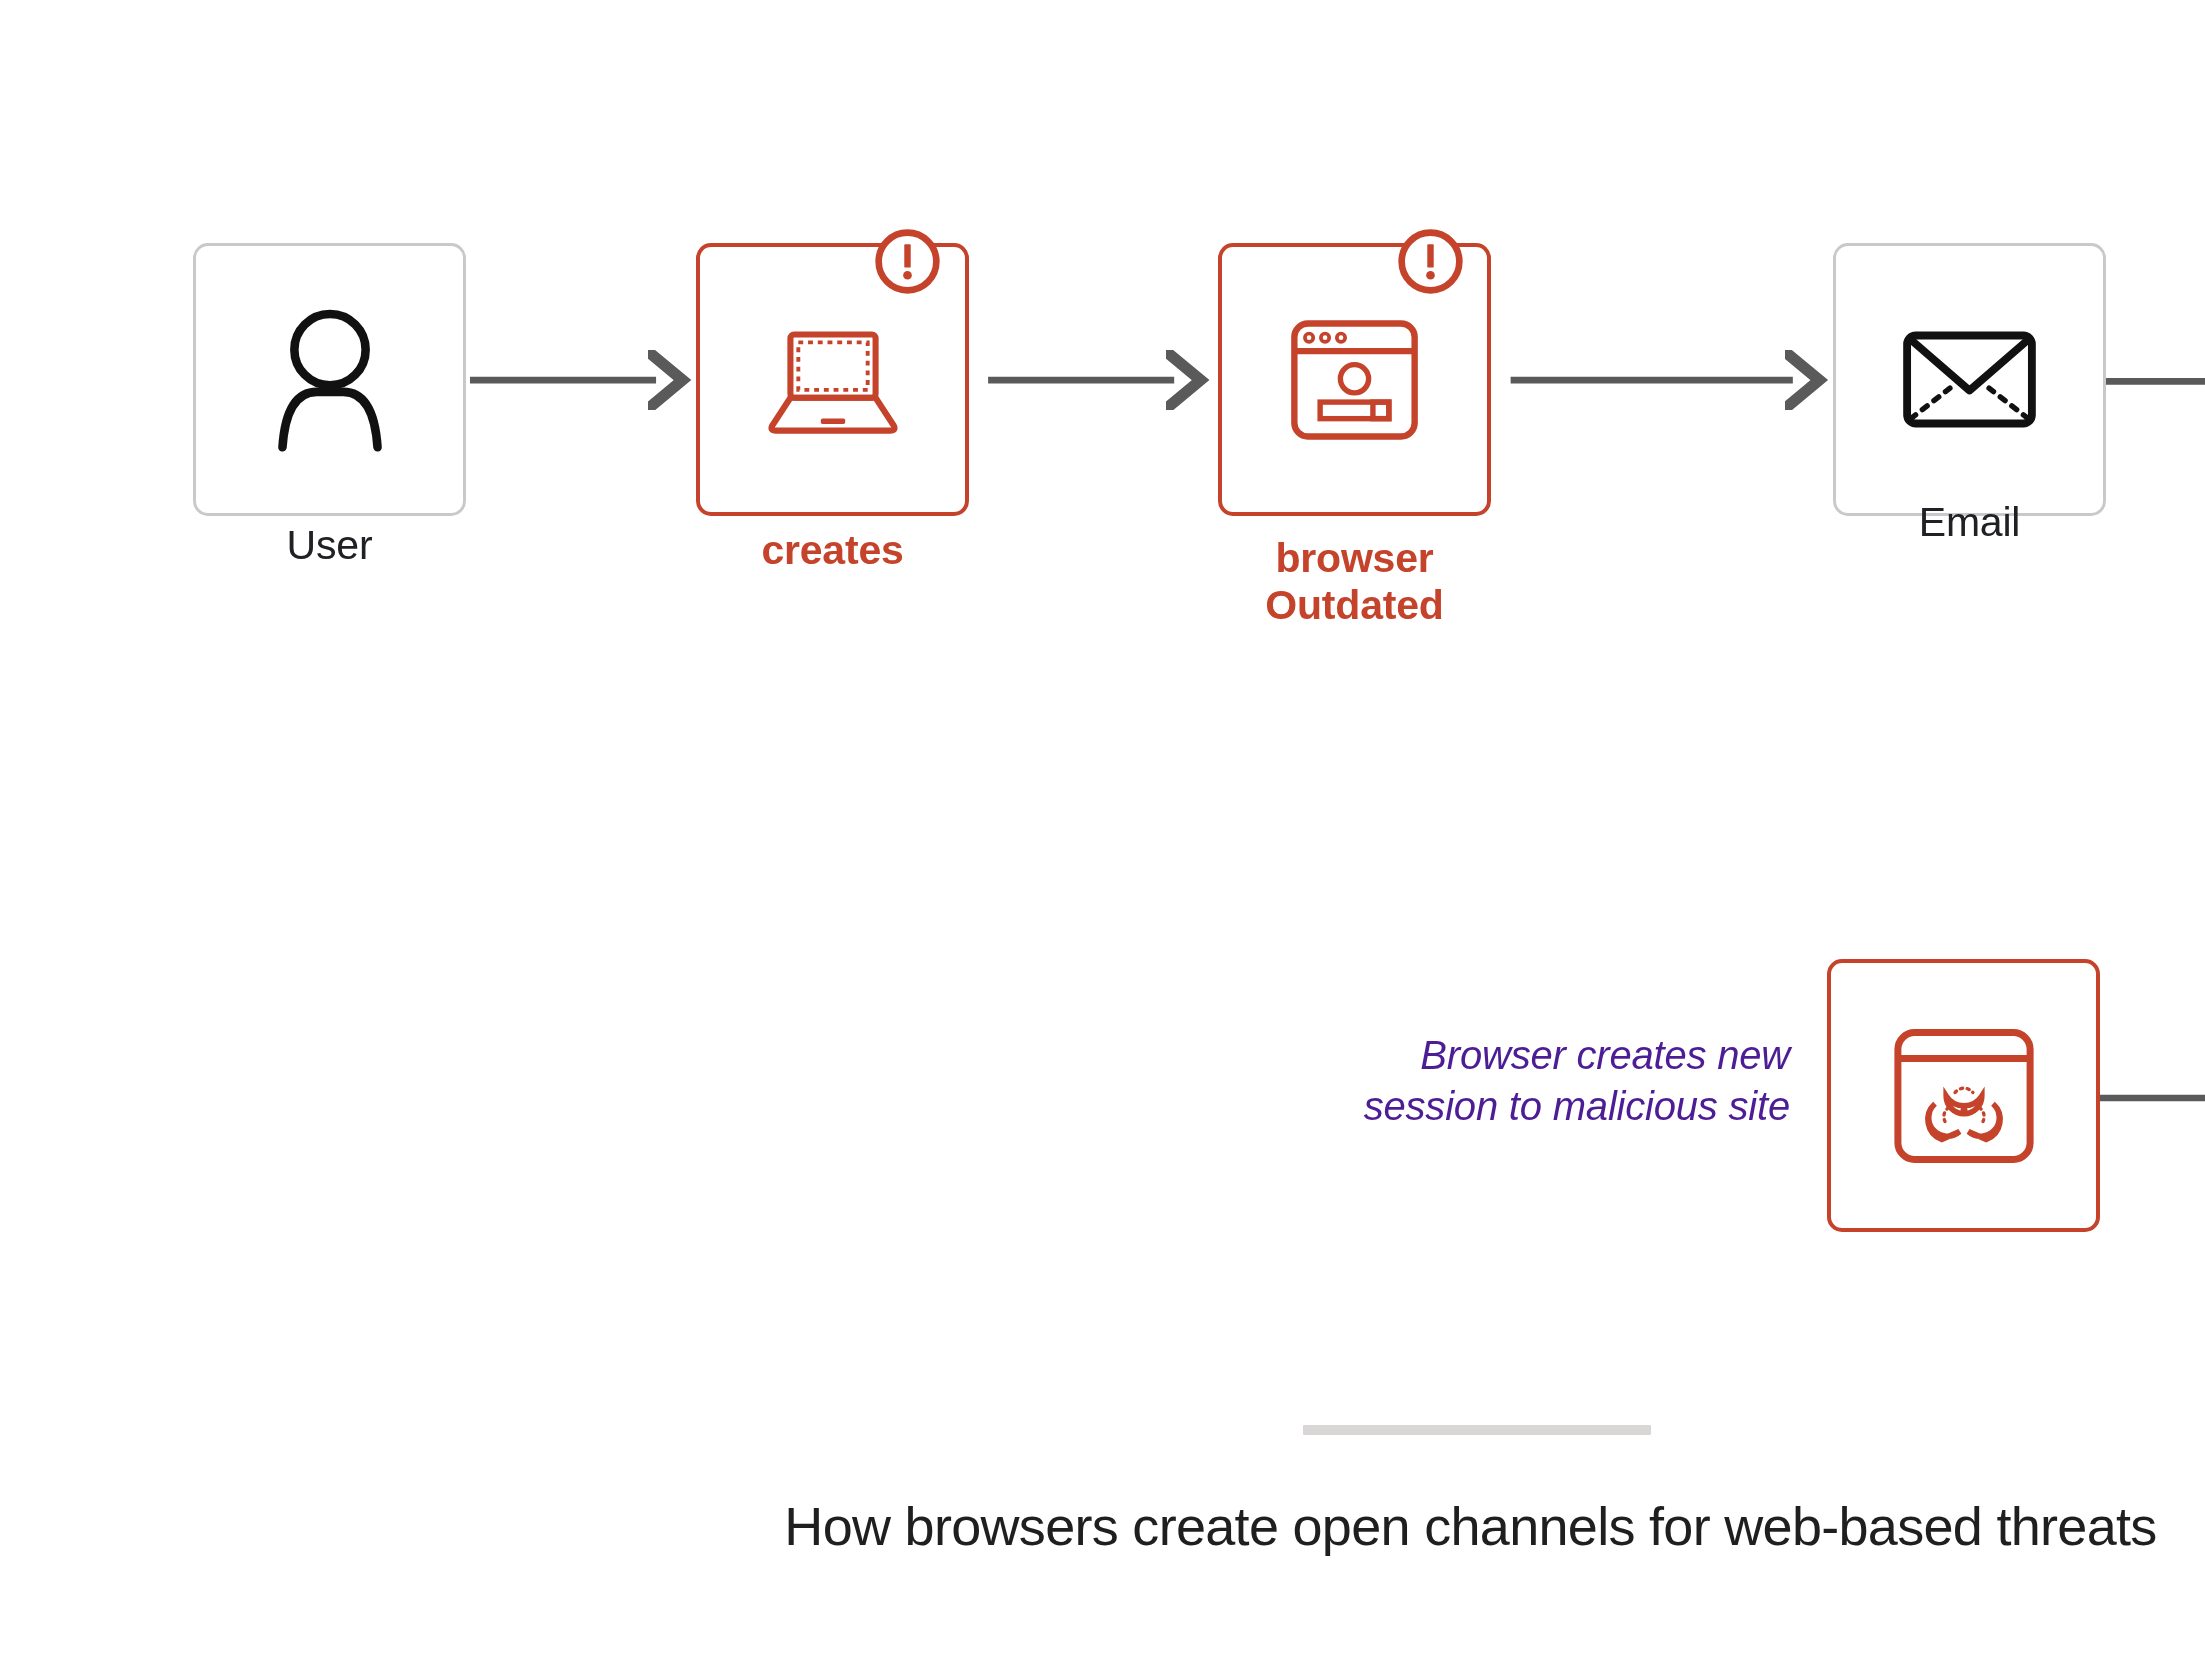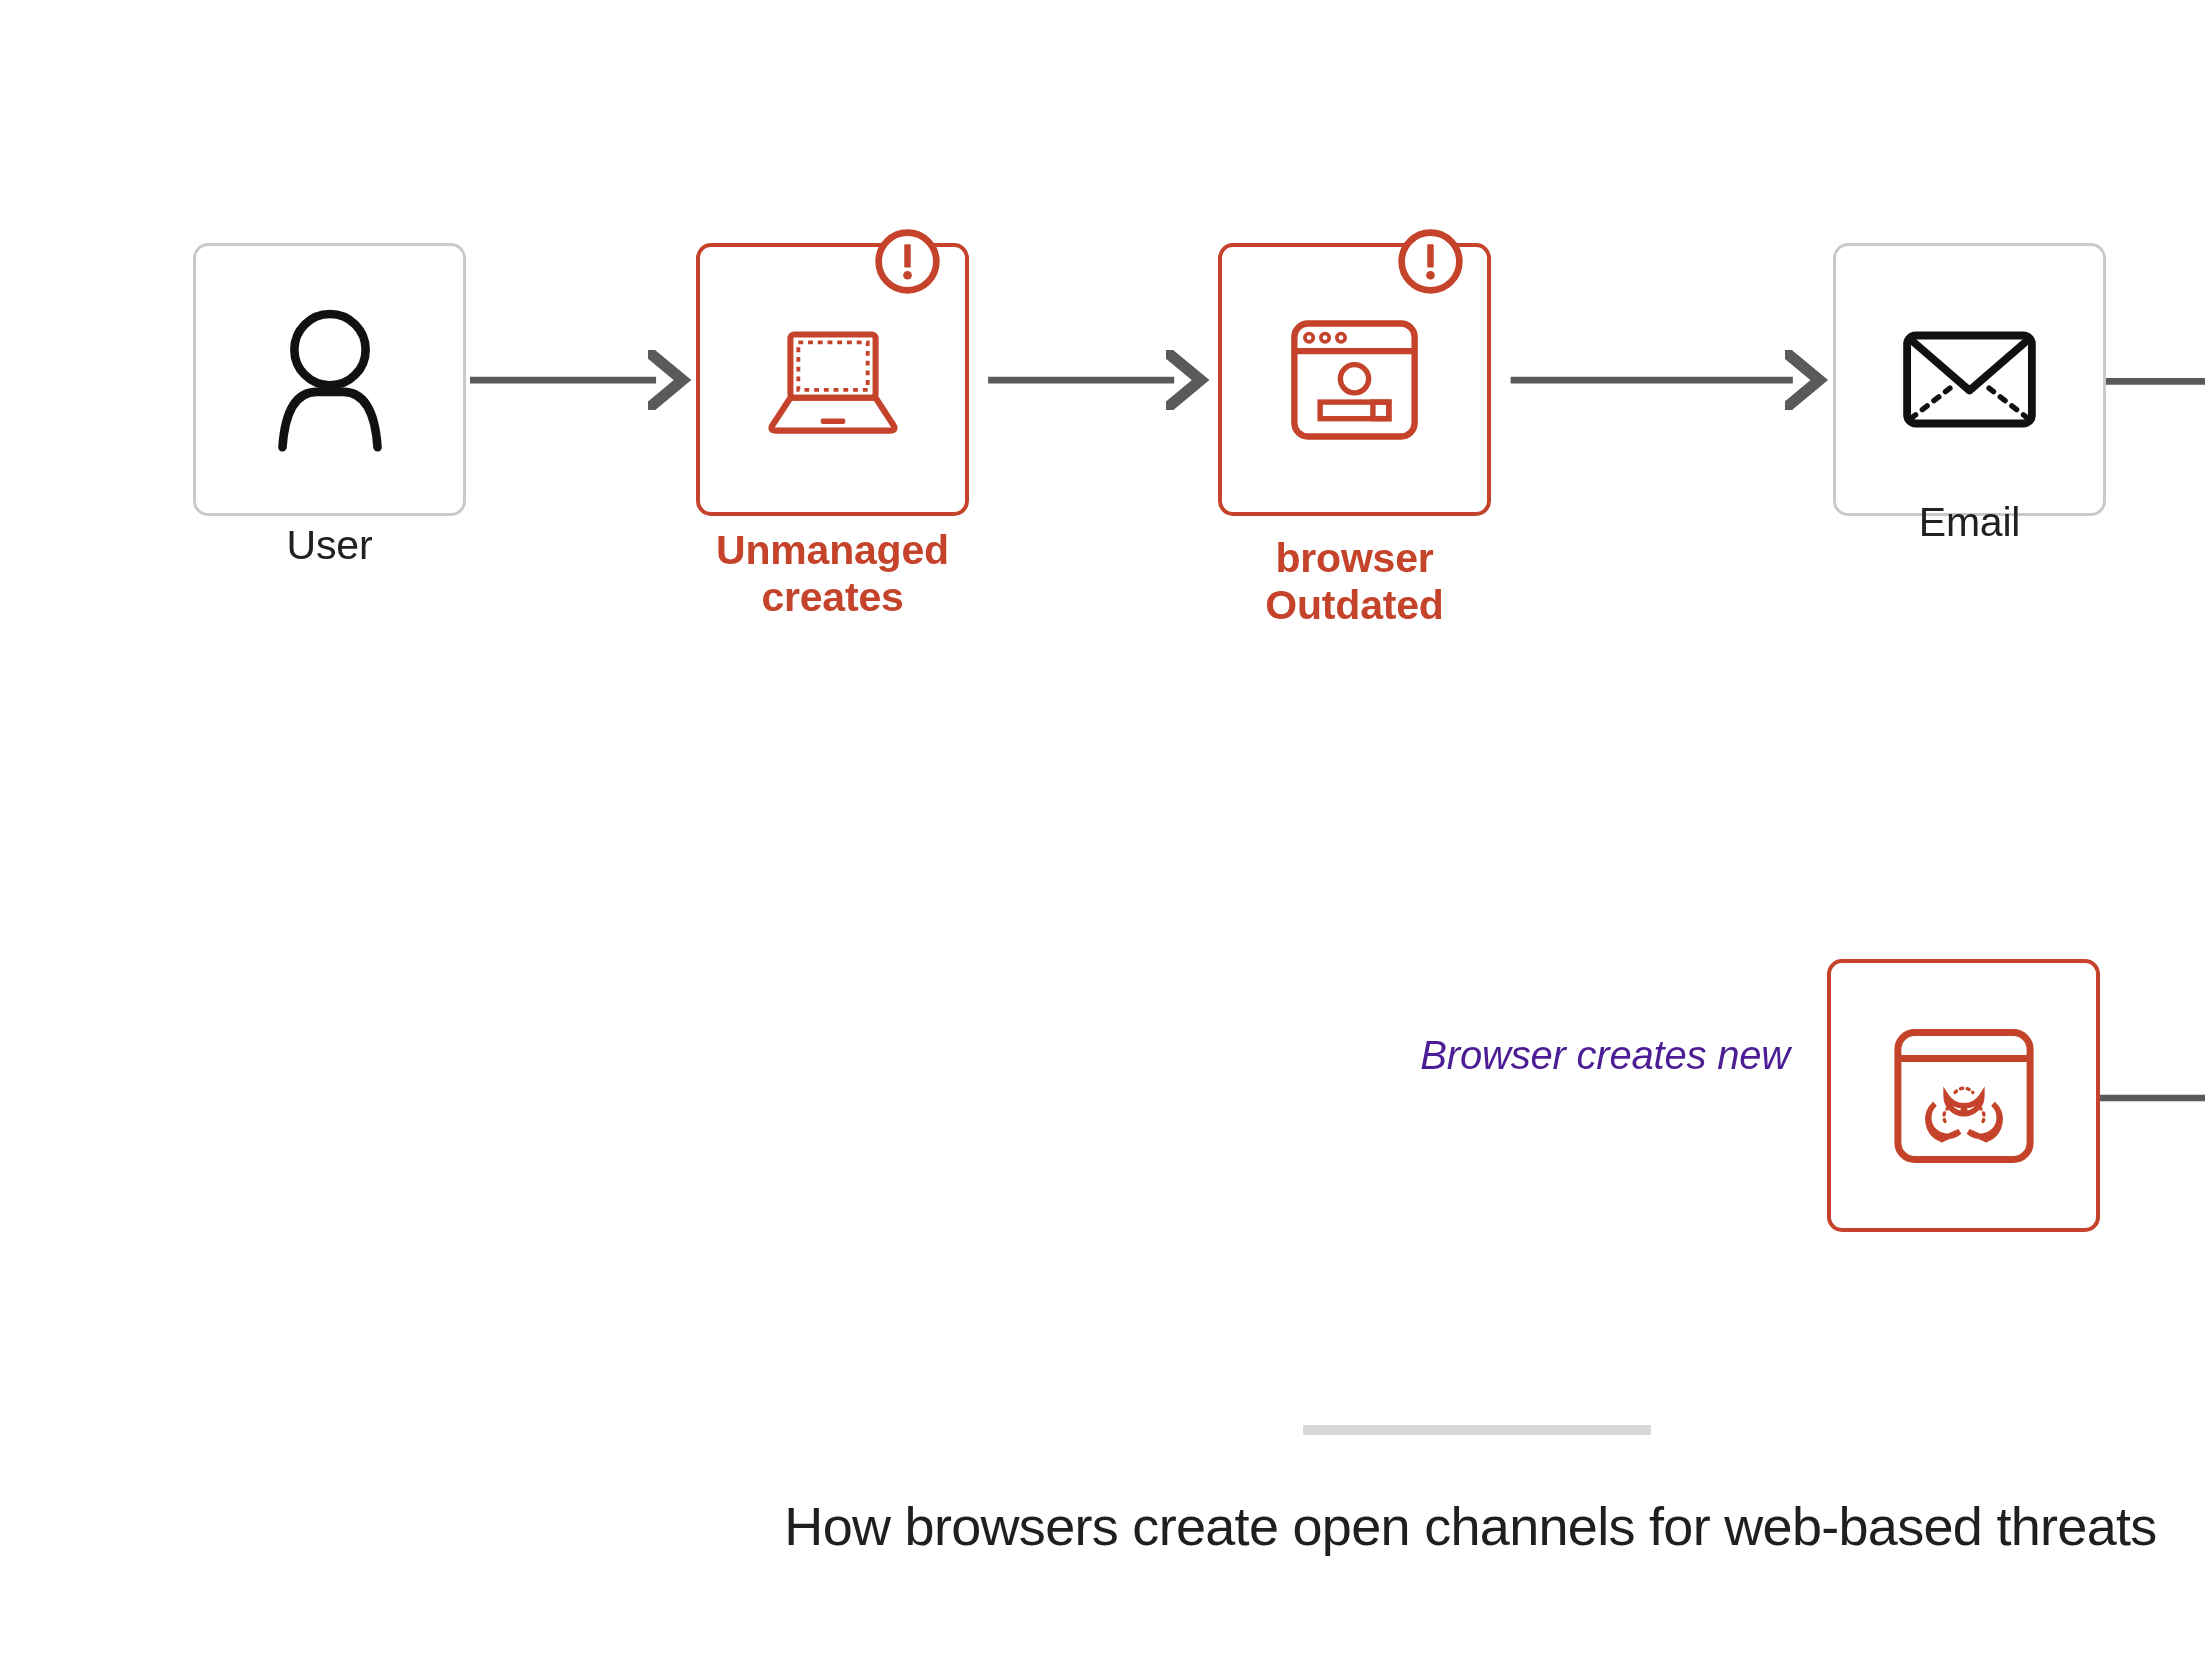--- a/index.html
+++ b/index.html
@@ -132,21 +132,20 @@
     </svg>
   </div>
   <div class="alert-badge" style="left:872px; top:226px;">
     <svg width="71" height="71" viewBox="0 0 64 64">
       <circle cx="32" cy="32" r="26" fill="#ffffff" stroke="#C4432A" stroke-width="6"></circle>
       <rect x="29.1" y="16.5" width="5.8" height="21" rx="0.8" fill="#C4432A"></rect>
       <circle cx="32" cy="44.4" r="3.9" fill="#C4432A"></circle>
     </svg>
   </div>
   <div class="node-label danger" style="left:665px; top:527px; width:335px;">
-    <div>Unmanaged</div>
     <div>creates</div>
   </div>
 
   <div class="card danger" style="left:1218px; top:243px; width:273px; height:273px;">
     <svg class="card-icon" width="135" height="128" viewBox="0 0 110 104">
       <rect x="6" y="6" width="98" height="92" rx="11" fill="none" stroke="#C4432A" stroke-width="5.2"></rect>
       <line x1="6" y1="28.5" x2="104" y2="28.5" stroke="#C4432A" stroke-width="5.2"></line>
       <circle cx="18" cy="17.5" r="3.4" fill="none" stroke="#C4432A" stroke-width="3"></circle>
       <circle cx="31" cy="17.5" r="3.4" fill="none" stroke="#C4432A" stroke-width="3"></circle>
       <circle cx="44" cy="17.5" r="3.4" fill="none" stroke="#C4432A" stroke-width="3"></circle>
@@ -189,20 +188,21 @@
         <path d="M20 25 A19 19 0 0 0 26 -7 A15 15 0 0 1 4 18 Z"></path>
         <circle cx="0" cy="-1" r="3.2" fill="#C4432A" stroke="none"></circle>
         <path d="M-8 -17 A10 10 0 0 1 8 -17" stroke-dasharray="2 4" stroke-width="3"></path>
         <path d="M-17 9 A10 10 0 0 1 -11 -5" stroke-dasharray="2 4" stroke-width="3"></path>
         <path d="M17 9 A10 10 0 0 0 11 -5" stroke-dasharray="2 4" stroke-width="3"></path>
       </g>
     </svg>
   </div>
   <div class="annotation left" style="left:1164px; top:1030px; width:626px;">
     <div>Browser creates new</div>
+    <div>session to malicious site</div>
   </div>
 
   <div class="divider" style="left:1303px; top:1425px; width:348px; height:9.7px;"></div>
   <div class="caption" style="left:0; top:1495px; width:2941px;">
     <span>How browsers create open channels for web-based threats</span>
   </div>
 
 </div>
 
 

